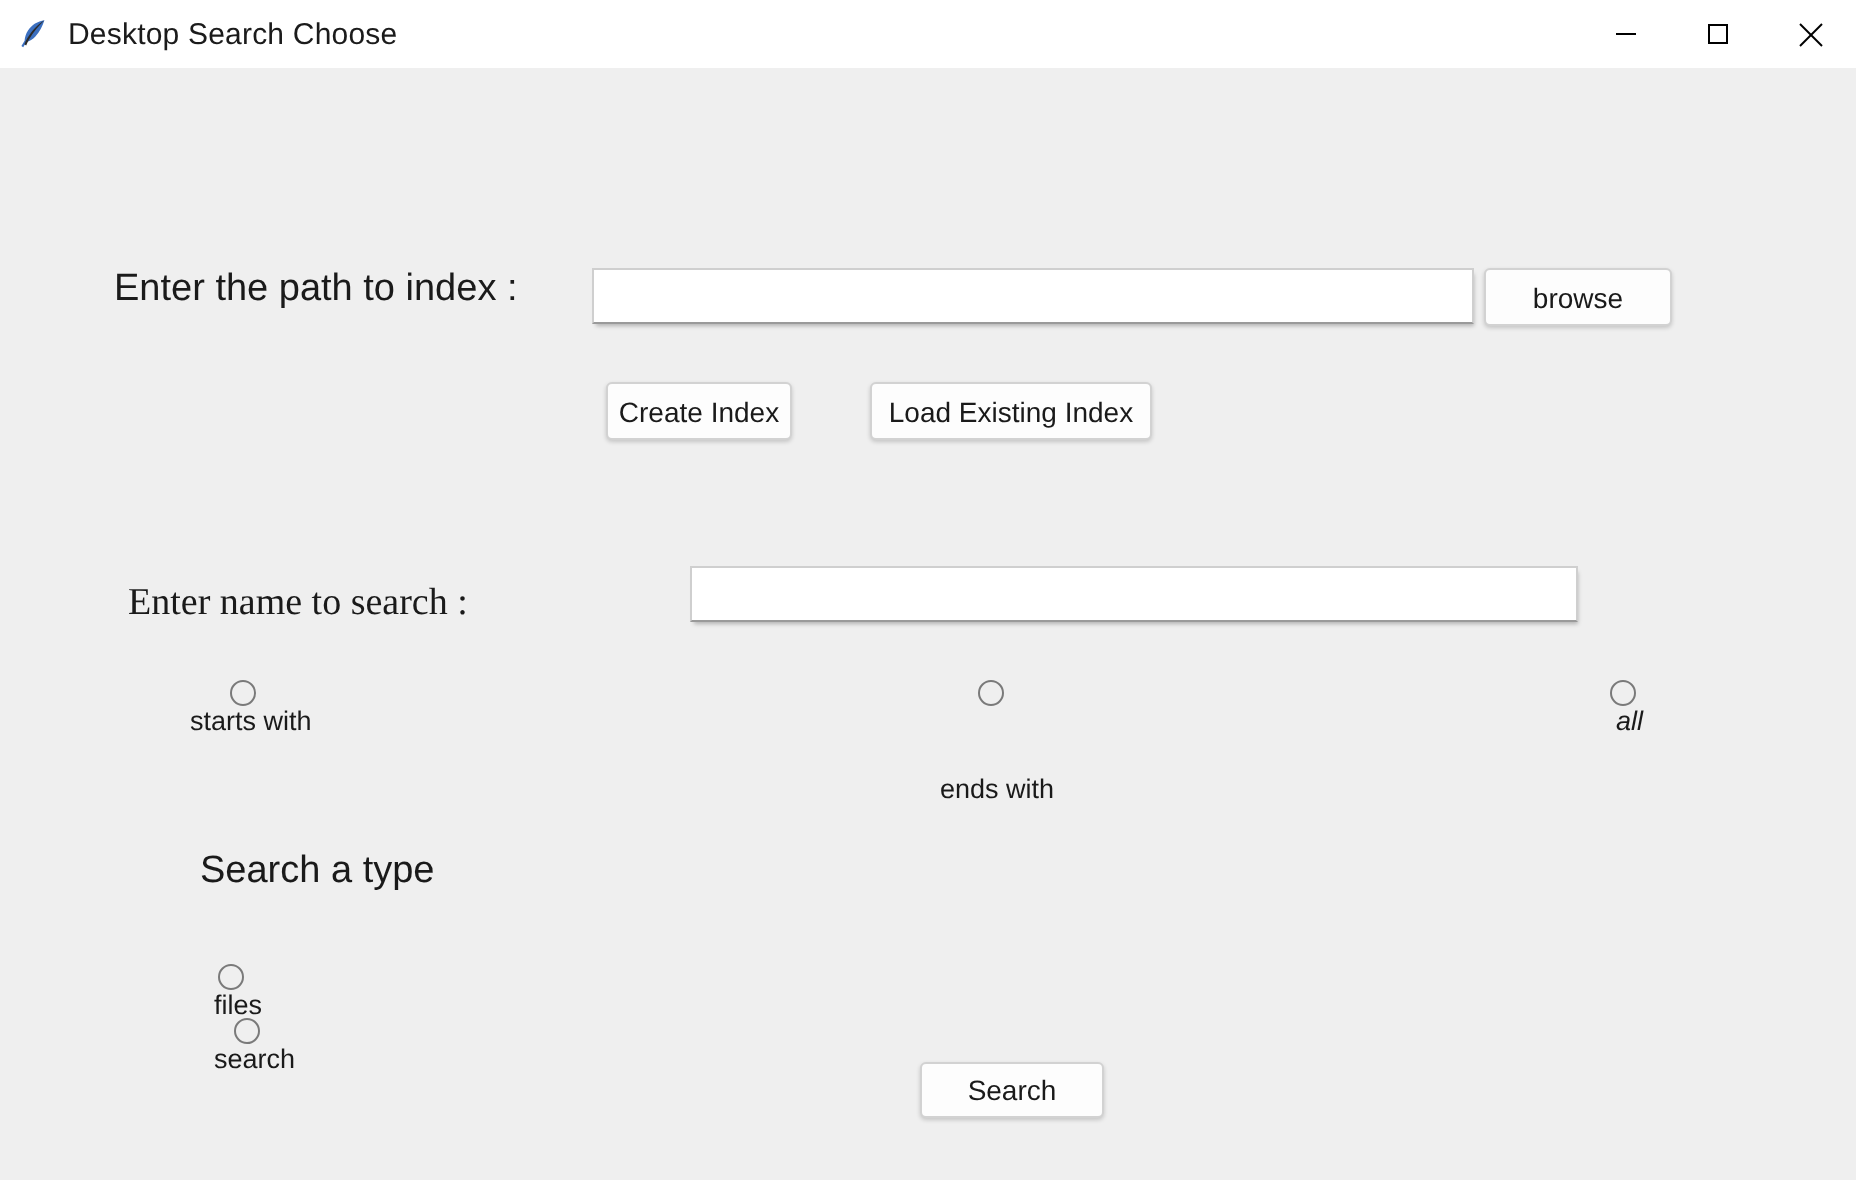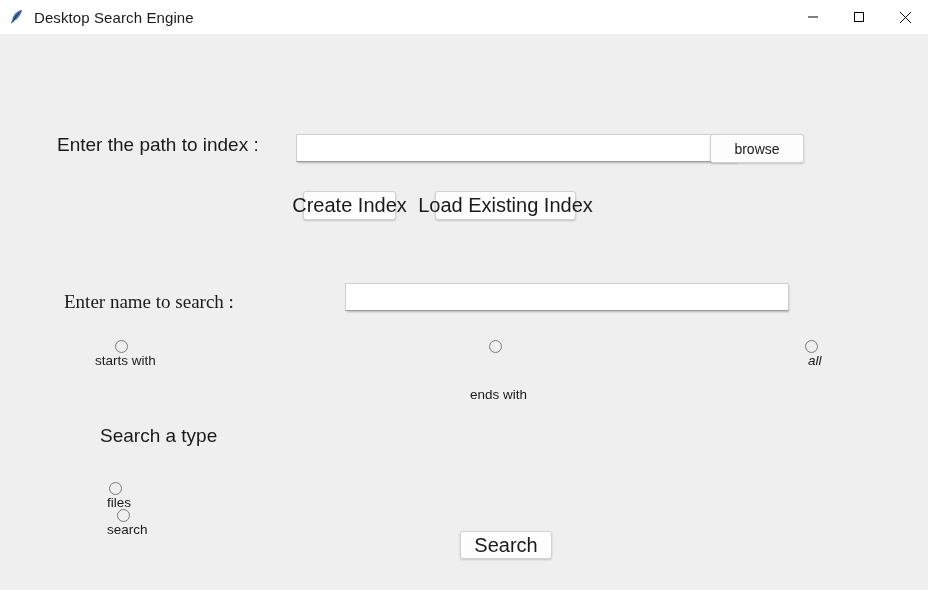--- a/index.html
+++ b/index.html
@@ -124,31 +124,31 @@
   
   .tk-button {
     position: absolute;
     background: #fdfdfd;
     border: 1px solid #d2d2d2;
     border-radius: 3px;
     box-shadow: 0 1px 2px rgba(0,0,0,0.18);
     box-sizing: border-box;
     color: #1a1a1a;
     font-family: "Liberation Sans", sans-serif;
-    font-size: 20px;
+    font-size: 14px;
     display: flex;
     align-items: center;
     justify-content: center;
     cursor: default;
     padding: 0;
     white-space: nowrap;
   }
 
   #browse-button {
-    left: 710px; top: 100px;
+    left: 742px; top: 100px;
     width: 94px; height: 29px;
     font-size: 14px;
   }
   #create-index-button {
     left: 303px; top: 157px;
     width: 93px; height: 29px;
   }
   #load-index-button {
     left: 435px; top: 157px;
     width: 141px; height: 29px;
@@ -195,21 +195,21 @@
 
 <div id="app-window">
 
   <div id="title-bar">
 
     <svg id="app-icon" viewBox="0 0 18 18" xmlns="http://www.w3.org/2000/svg">
       <path d="M14.2 2.1c-3.3 0.5 -6.4 2.3 -8.2 5.1 -1.1 1.7 -1.6 3.5 -1.7 5.2l-1.6 2.6 0.9 0.6 1.6 -2.6c1.6 -0.5 3.2 -1.4 4.5 -2.8 2.2 -2.3 3.6 -5.3 4.5 -8.1z" fill="#3b6fbf"></path>
       <path d="M14.2 2.1c-2.4 2.4 -5.6 5.8 -7.7 9.6 -0.6 1.1 -1.1 2.1 -1.4 3.0l-0.9 -0.6c0.4 -1.0 0.9 -2.1 1.6 -3.2 2.1 -3.6 5.4 -6.9 8.4 -8.8z" fill="#2b2b2b"></path>
     </svg>
 
-    <span id="title-text">Desktop Search Engine</span>
+    <span id="title-text">Desktop Search Choose</span>
 
     <div id="window-controls">
       <button class="win-btn" id="minimize-button">
         <svg width="12" height="12" viewBox="0 0 12 12">
           <line x1="1" y1="6" x2="11" y2="6" stroke="#000000" stroke-width="1"></line>
         </svg>
       </button>
       <button class="win-btn" id="maximize-button">
         <svg width="12" height="12" viewBox="0 0 12 12">
           <rect x="1.5" y="1.5" width="9" height="9" fill="none" stroke="#000000" stroke-width="1"></rect>

